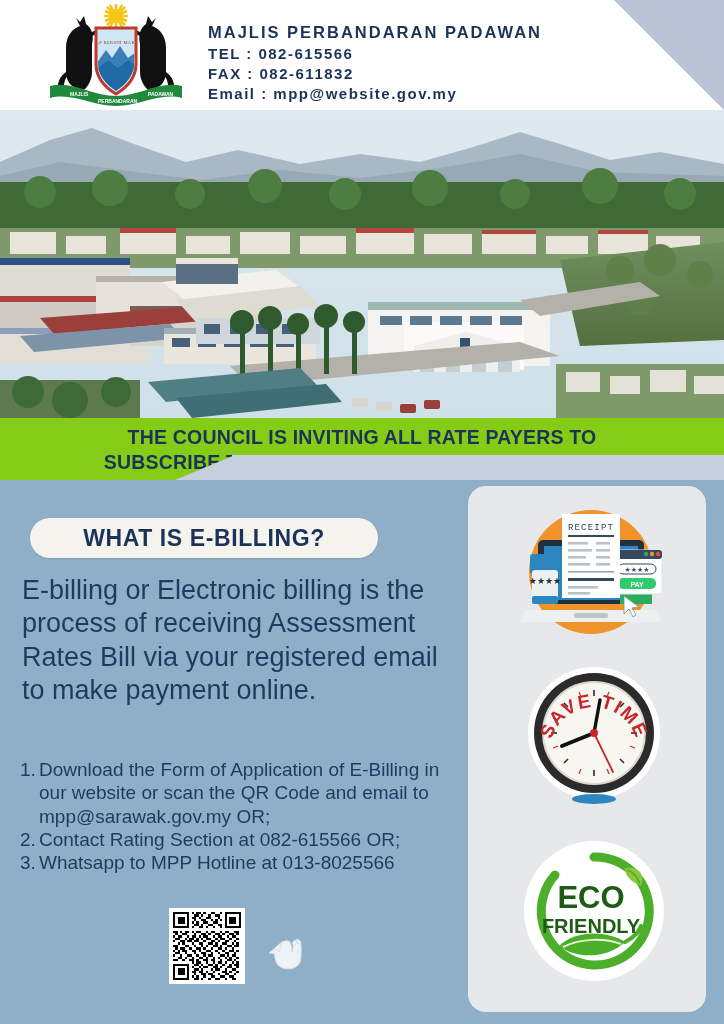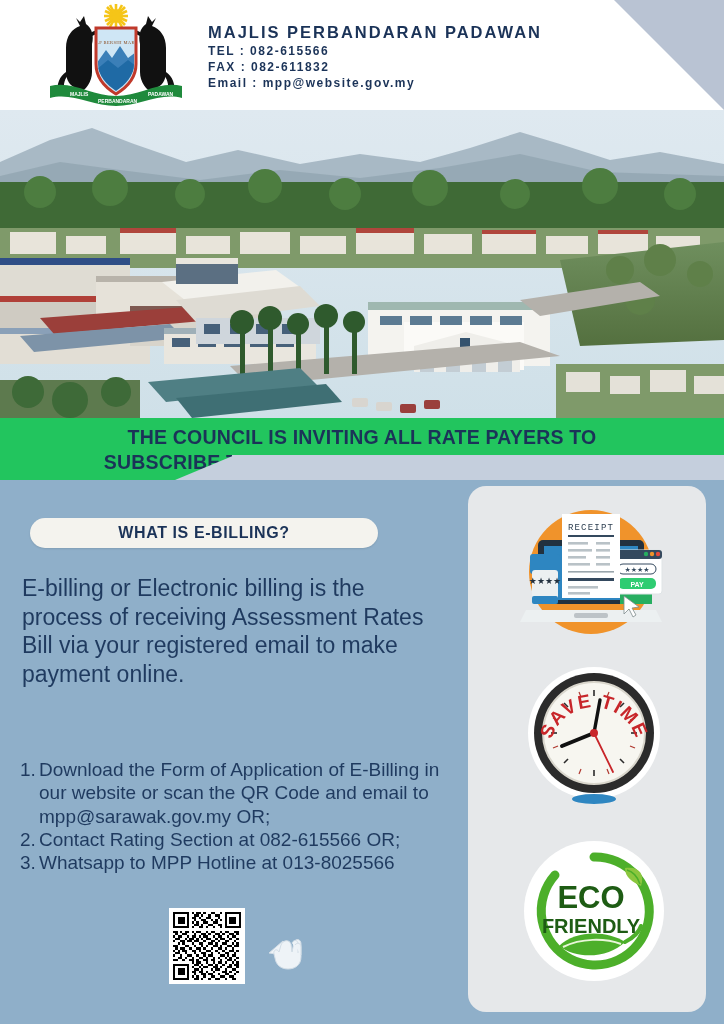--- a/index.html
+++ b/index.html
@@ -35,35 +35,35 @@
     width: 160px; height: 106px;
   }
   .header-text {
     position: absolute; left: 208px; top: 22px;
     color: #1b3358;
     font-weight: bold;
     letter-spacing: 1.4px;
     line-height: 1.33;
   }
   .header-title { font-size: 16.5px; letter-spacing: 2.0px; }
-  .header-line  { font-size: 12px; letter-spacing: 1.5px; }
+  .header-line  { font-size: 15px; letter-spacing: 1.5px; }
 
   
   .hero {
     position: absolute; left: 0; top: 110px;
     width: 724px; height: 308px;
     overflow: hidden;
   }
   .hero svg { display: block; width: 724px; height: 308px; }
 
   
   .headline-band {
     position: absolute; left: 0; top: 418px;
     width: 724px; height: 62px;
-    background: #22c55e;
+    background: #84cc16;
     overflow: hidden;
   }
   .headline {
     position: absolute; left: 0; top: 7px;
     width: 724px;
     text-align: center;
     color: #1b3358;
     font-size: 19.5px;
     font-weight: bold;
     line-height: 1.27;
@@ -94,29 +94,29 @@
   .pill {
     position: absolute;
     background: #f4f3ee;
     border-radius: 40px;
     display: flex; align-items: center; justify-content: center;
     color: #1b3358;
     font-weight: bold;
     letter-spacing: 0.6px;
     box-shadow: 0 1px 2px rgba(0,0,0,0.10);
   }
-  #pill-what { left: 30px; top: 518px; width: 348px; height: 30px; font-size: 16px; }
+  #pill-what { left: 30px; top: 518px; width: 348px; height: 40px; font-size: 23px; }
   #pill-how  { left: 30px; top: 710px; width: 332px; height: 38px; font-size: 23px; }
 
   
   .para {
     position: absolute; left: 22px; top: 574px;
     width: 424px;
     color: #1f3a5f;
-    font-size: 23px;
+    font-size: 27px;
     line-height: 1.24;
   }
 
   
   .steps {
     position: absolute; left: 20px; top: 758px;
     width: 428px;
     color: #1f3a5f;
     font-size: 19px;
     line-height: 1.23;

